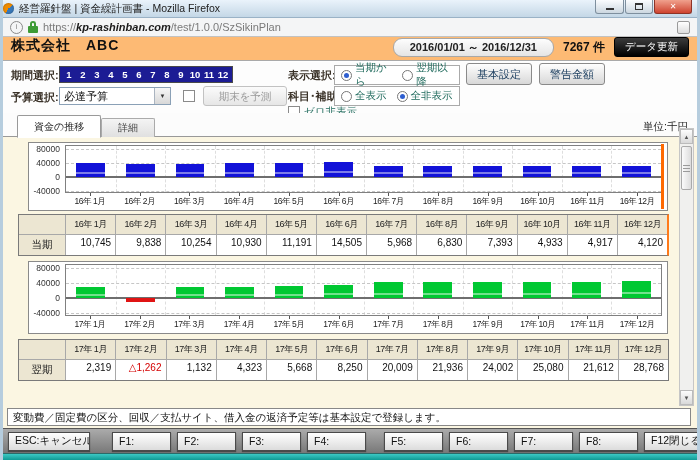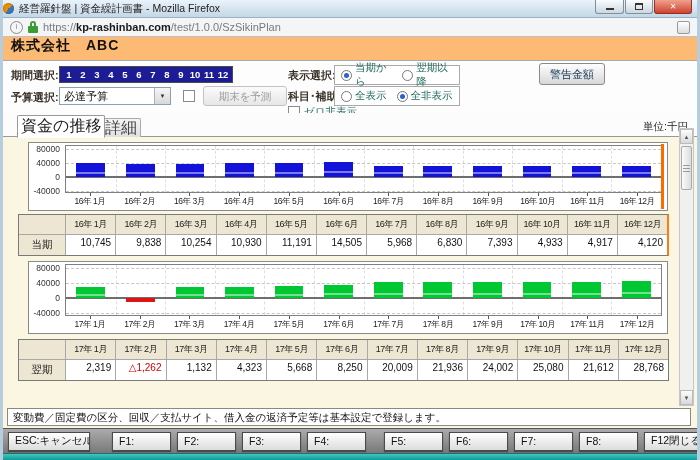--- a/index.html
+++ b/index.html
@@ -25,21 +25,21 @@
   
   .urlbar{position:absolute;top:18px;left:0;right:0;height:19px;background:#f4f5f6;
     border-bottom:1px solid #c2c2c2;display:flex;align-items:center;padding:0 7px;gap:5px;box-sizing:border-box;}
   .info-icon{width:11px;height:11px;border-radius:50%;border:1px solid #8a8a8a;color:#8a8a8a;
     font-size:8px;line-height:10px;text-align:center;flex:none;}
   .lock-icon{position:relative;width:10px;height:12px;flex:none;}
   .lock-icon .shackle{position:absolute;top:0;left:2px;width:6px;height:6px;border:2px solid #3d9b35;
     border-bottom:none;border-radius:4px 4px 0 0;box-sizing:border-box;}
   .lock-icon .body{position:absolute;bottom:0;left:0;width:10px;height:7px;background:#3d9b35;border-radius:1px;}
   .url{font-size:11px;color:#7a7a7a;white-space:nowrap;}
-  .url .domain{color:#1a1a1a;font-weight:bold;}
+  .url .domain{color:#1a1a1a;font-weight:bold;font-style:italic;}
   .page-action-icon{margin-left:auto;width:11px;height:11px;border:1px solid #9a9a9a;border-radius:2px;
     background:linear-gradient(#fff,#ddd);}
   
   .appheader{position:absolute;top:37px;left:0;right:0;height:24px;background:#fdba74;
     border-bottom:1px solid #aaa;display:flex;align-items:flex-start;padding:0 8px;box-sizing:border-box;}
   .company{font-size:14px;font-weight:bold;color:#111;letter-spacing:1px;}
   .header-right{margin-left:auto;display:flex;align-items:center;gap:9px;}
   .datepill{border:1px solid #a8a8a8;border-radius:9px;background:linear-gradient(#fdfdfd,#e5e5e5);
     font-size:11px;font-weight:bold;color:#222;padding:1px 16px;}
   .count{font-size:12px;font-weight:bold;color:#111;}
@@ -68,21 +68,21 @@
   .radio{width:11px;height:11px;border-radius:50%;border:1px solid #777;background:#fff;position:relative;box-sizing:border-box;flex:none;}
   .radio.on::after{content:"";position:absolute;inset:2px;border-radius:50%;background:#2f5fd0;}
   .gray-btn{position:absolute;top:1px;width:66px;height:22px;background:linear-gradient(#fefefe,#d8d8d8);
     border:1px solid #8a8a8a;border-radius:3px;font-size:11px;color:#173a5c;text-align:center;
     line-height:20px;box-sizing:border-box;}
   .zero-row{position:absolute;left:285px;top:43px;display:flex;align-items:center;gap:4px;
     font-size:10.5px;color:#1f6a5c;}
   
   .tabrow{position:absolute;top:113px;left:0;right:0;height:24px;background:#fcfcfc;
     border-bottom:1px solid #999;box-sizing:border-box;}
-  .tab{position:absolute;display:flex;align-items:center;padding:0 3px;font-size:16px;
+  .tab{position:absolute;display:flex;align-items:center;padding:0 16px;font-size:10px;
     border-radius:2px 2px 0 0;box-sizing:border-box;}
   .tab.active{left:14px;top:2px;height:23px;background:#fff;border:1px solid #999;border-bottom:1px solid #fff;
     color:#222;z-index:2;}
   .tab.inactive{left:98px;top:5px;height:19px;background:linear-gradient(#f4f4f4,#e0e0e0);
     border:1px solid #aaa;border-bottom:none;color:#444;}
   .unit{position:absolute;right:9px;top:7px;font-size:10.5px;color:#222;}
   
   .content{position:absolute;top:137px;left:0;right:0;height:291px;background:#fbf6e2;}
   .chart{position:absolute;left:25px;width:640px;background:#fff;border:1px solid #8a8a8a;box-sizing:border-box;}
   #chart1{top:5px;height:69px;}
@@ -160,20 +160,25 @@
     <span class="lock-icon">
         <span class="shackle"></span>
         <span class="body"></span>
       </span>
     <span class="url"><span>https://</span><span class="domain">kp-rashinban.com</span><span>/test/1.0.0/SzSikinPlan</span></span>
     <span class="page-action-icon"></span>
   </div>
 
   <div class="appheader">
     <span class="company">株式会社　ABC</span>
+    <div class="header-right">
+      <span class="datepill">2016/01/01 ～ 2016/12/31</span>
+      <span class="count">7267 件</span>
+      <span class="update-btn">データ更新</span>
+    </div>
   </div>
 
   <div class="controls">
     <span class="clabel" style="left:8px;top:6px">期間選択:</span>
     <div class="period-strip" id="period-strip">
         <span class="pnum">1</span>
         <span class="pnum">2</span>
         <span class="pnum">3</span>
         <span class="pnum">4</span>
         <span class="pnum">5</span>
@@ -198,20 +203,21 @@
     <div class="radio-group" style="top:3px">
       <span class="radio-item">
           <span class="radio on"></span>
           <span>当期から</span>
         </span>
       <span class="radio-item">
           <span class="radio"></span>
           <span>翌期以降</span>
         </span>
     </div>
+    <div class="gray-btn" style="left:463px">基本設定</div>
     <div class="gray-btn" style="left:536px">警告金額</div>
 
     <span class="clabel" style="left:285px;top:27px">科目･補助:</span>
     <div class="radio-group" style="top:24px">
       <span class="radio-item">
           <span class="radio"></span>
           <span>全表示</span>
         </span>
       <span class="radio-item">
           <span class="radio on"></span>

